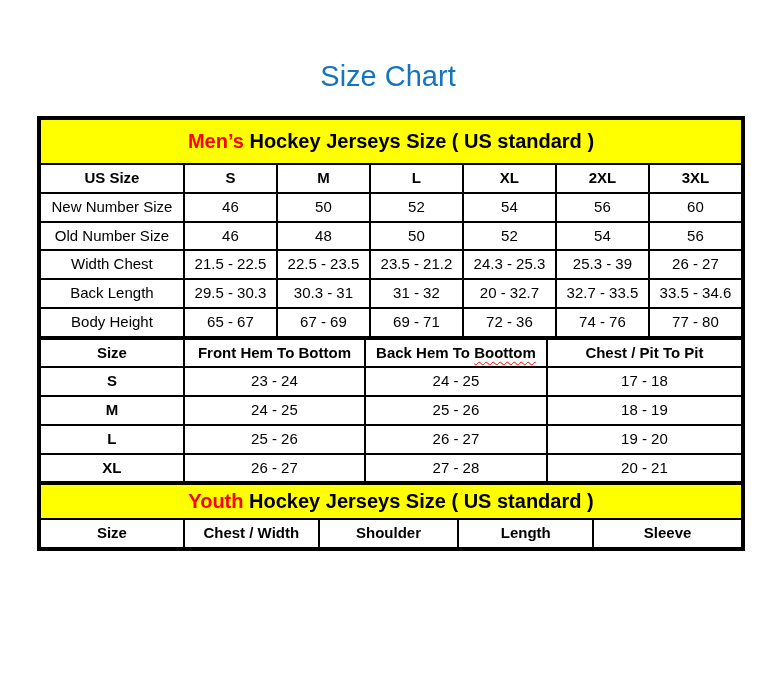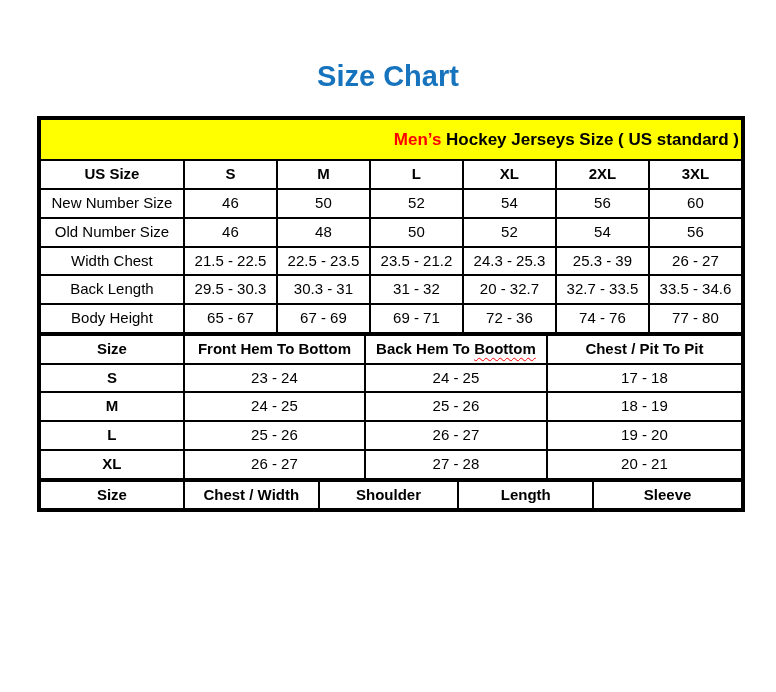--- a/index.html
+++ b/index.html
@@ -10,21 +10,21 @@
   }
   html,body{margin:0;padding:0;}
   body{
     width:776px;height:692px;overflow:hidden;background:#ffffff;color:#000;
     font-family:"Liberation Sans", sans-serif;
   }
   .page-title{
     margin:60px 0 0 0;
     text-align:center;
     font-size:29px;
-    font-weight:bold;
+    font-weight:normal;
     color:var(--title-blue);
     letter-spacing:0px;
   }
   .chart-frame{
     margin:23px 0 0 37px;
     width:708px;
     border:2px solid var(--line-black);
     box-sizing:border-box;
   }
   table{
@@ -39,24 +39,23 @@
     padding:4px 2px;
     font-size:15px;
     line-height:1.25;
     overflow:hidden;
     white-space:nowrap;
   }
   th{font-weight:bold;}
   th.plain{font-weight:normal;}
   tr.banner-row td{
     background:var(--banner-yellow);
-    font-size:17px;
+    font-size:20px;
     font-weight:bold;
     padding:9px 2px;
-    text-align:right;
   }
   table.womens tr.banner-row td{padding:7px 2px;}
   table.youth tr.banner-row td{padding:4px 2px;}
   .accent{color:var(--accent-red);}
   .misspell{
     text-decoration:underline;
     text-decoration-style:wavy;
     text-decoration-color:var(--accent-red);
     text-decoration-thickness:1px;
     text-underline-offset:3px;
@@ -184,20 +183,23 @@
 
   <table class="youth">
     <colgroup>
       <col style="width:20.5%">
         <col style="width:19.2%">
         <col style="width:19.9%">
         <col style="width:19.2%">
         <col>
     </colgroup>
     <tbody id="youth-body">
+      <tr class="banner-row">
+        <td colspan="5"><span class="accent">Youth</span><span> Hockey Jerseys Size ( US standard )</span></td>
+      </tr>
       <tr>
         <th>Size</th>
         <th>Chest / Width</th>
         <th>Shoulder</th>
         <th>Length</th>
         <th>Sleeve</th>
       </tr>
       </tbody>
   </table>
 

